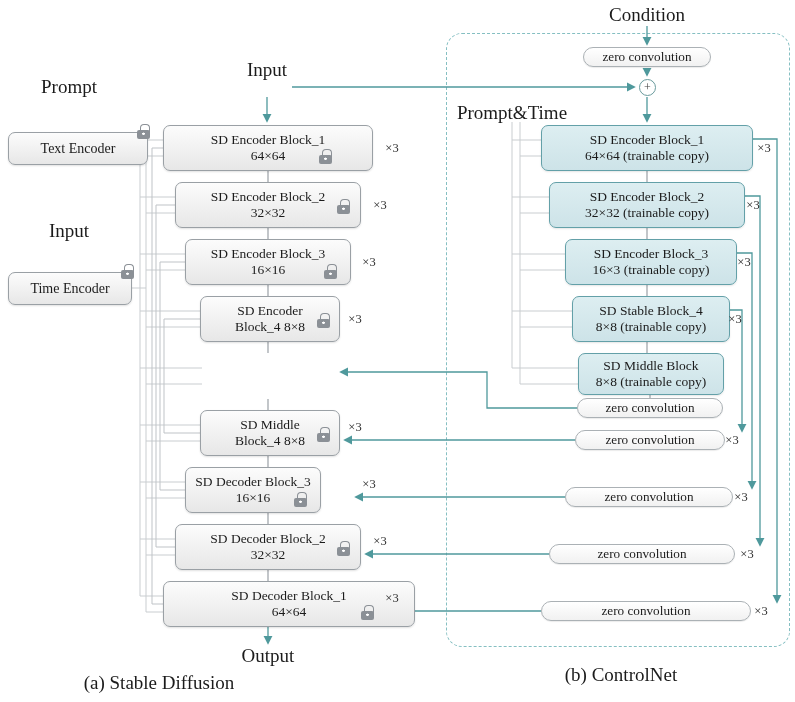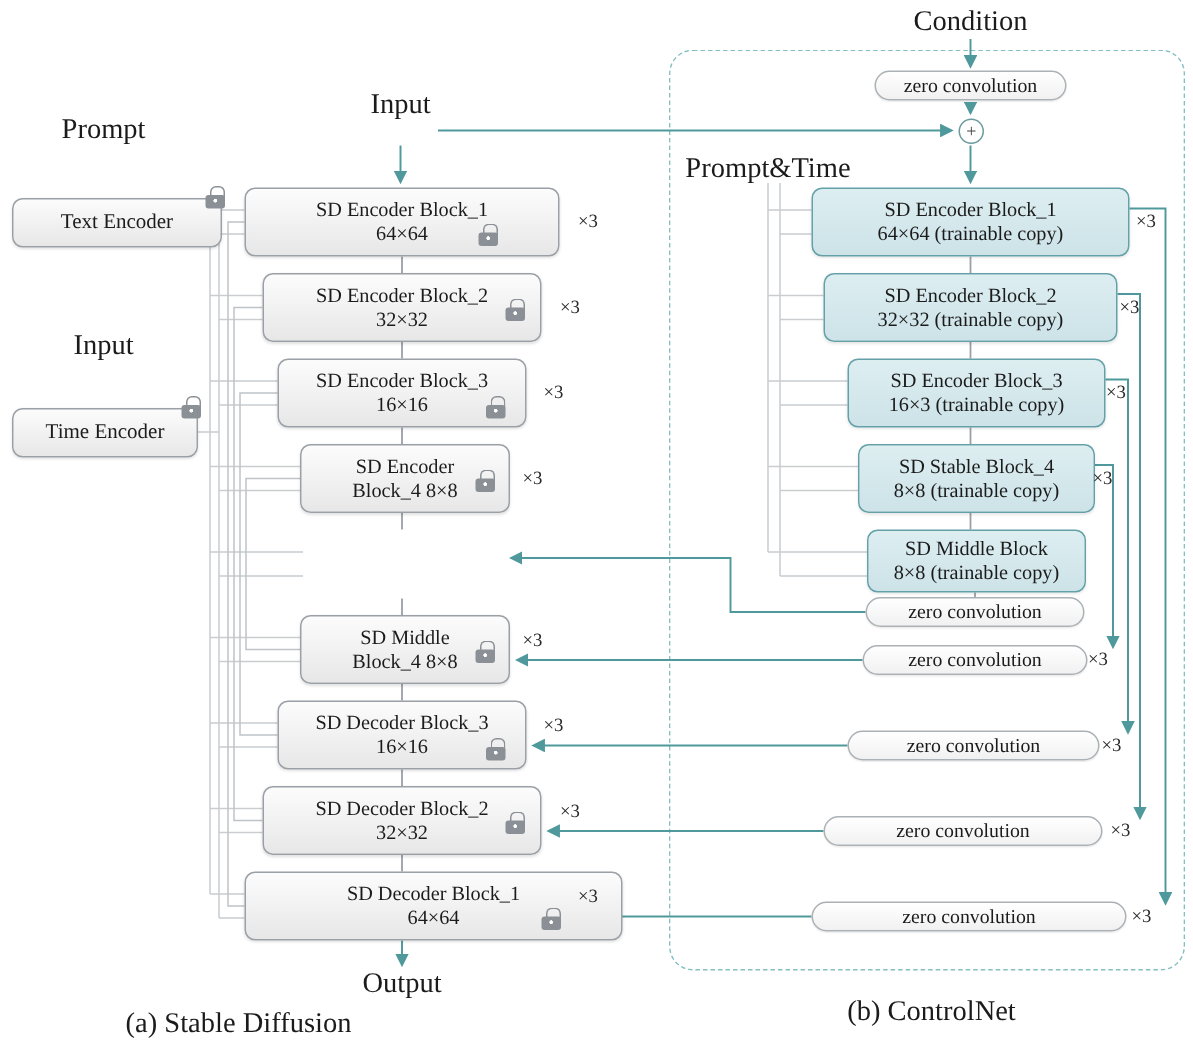--- a/index.html
+++ b/index.html
@@ -163,21 +163,21 @@
   <div class="box sdbox" style="left:200px;top:296px;width:140px">
     <div>SD Encoder</div>
     <div>Block_4 8×8</div>
     <span class="lock" style="right:9px;top:16px"></span>
   </div>
   <div class="box sdbox" style="left:200px;top:410px;width:140px">
     <div>SD Middle</div>
     <div>Block_4 8×8</div>
     <span class="lock" style="right:9px;top:16px"></span>
   </div>
-  <div class="box sdbox" style="left:185px;top:467px;width:166px">
+  <div class="box sdbox" style="left:185px;top:467px;width:136px">
     <div>SD Decoder Block_3</div>
     <div>16×16</div>
     <span class="lock" style="right:13px;bottom:5px"></span>
   </div>
   <div class="box sdbox" style="left:175px;top:524px;width:186px">
     <div>SD Decoder Block_2</div>
     <div>32×32</div>
     <span class="lock" style="right:10px;top:16px"></span>
   </div>
   <div class="box sdbox" style="left:163px;top:581px;width:252px">

